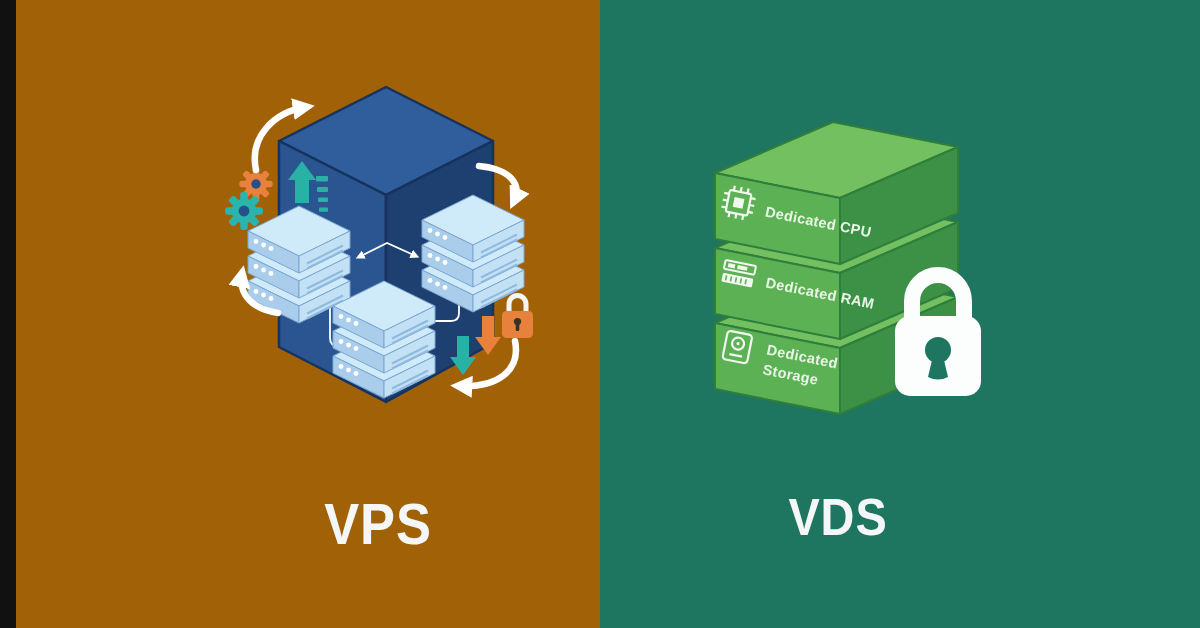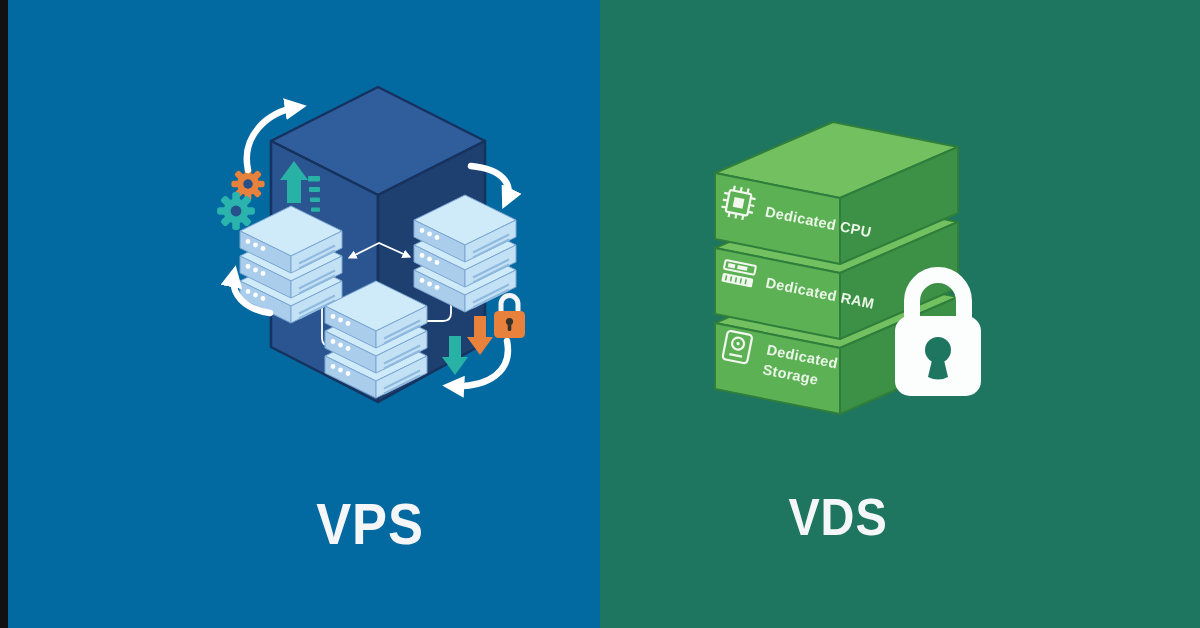--- a/index.html
+++ b/index.html
@@ -1,21 +1,21 @@
 <!DOCTYPE html>
 <html><head>
 <meta charset="utf-8">
 <style>
   html,body{margin:0;padding:0;background:#111;}
   .canvas{
     position:relative;width:1200px;height:628px;overflow:hidden;
     font-family:"Liberation Sans",sans-serif;
   }
   .panel{position:absolute;top:0;height:628px;width:600px;}
-  .panel.left{left:8px;background:#0369a1;}
+  .panel.left{left:16px;background:#a16207;}
   .panel.right{left:600px;background:#1e7560;}
   .panel svg{position:absolute;left:0;top:0;display:block;}
   .title{
     position:absolute;margin:0;color:#f4f6f8;font-weight:700;line-height:1;
     transform:translateX(-50%) scaleX(.92);white-space:nowrap;
   }
   .title.vps{left:362px;top:496px;font-size:57px;letter-spacing:1px;}
   .title.vds{left:238px;top:492px;font-size:51px;letter-spacing:1px;}
 </style>
 </head>

